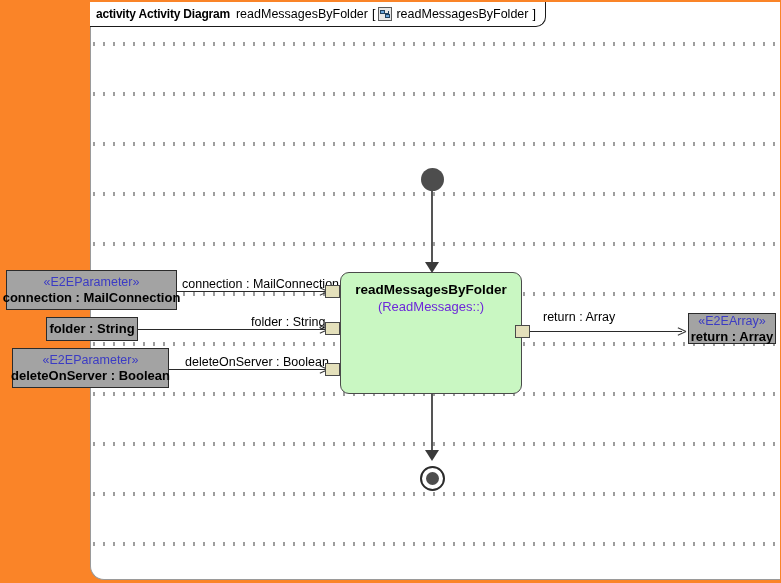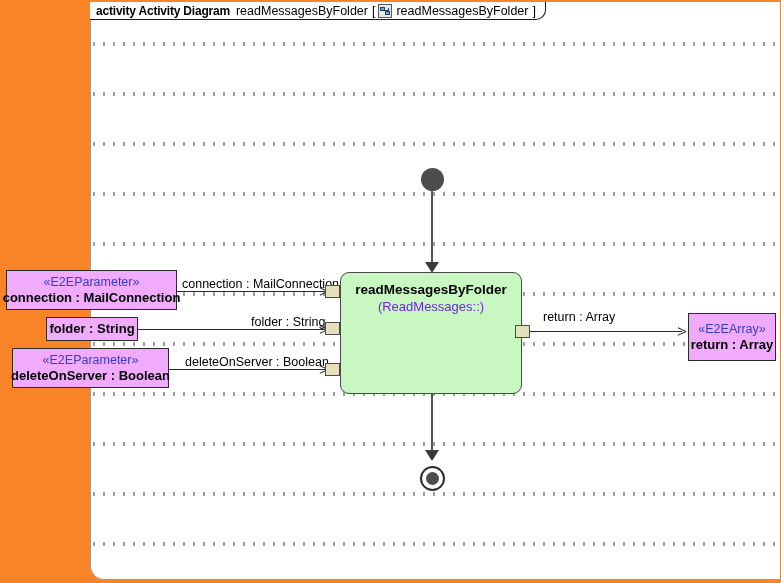--- a/index.html
+++ b/index.html
@@ -40,21 +40,21 @@
     background-size: 50px 10px, 10px 50px;
     background-position: 8px 17px, 8px 17px;
     opacity: 0.85;
   }
 
   
   .title-tab {
     position: absolute;
     left: 90px;
     top: 2px;
-    height: 18px;
+    height: 25px;
     background: #ffffff;
     border: 1px solid #1a1a1a;
     border-left: none;
     border-top: none;
     border-bottom-right-radius: 10px;
     display: flex;
     align-items: center;
     padding: 0 9px 0 6px;
     box-sizing: border-box;
     white-space: nowrap;
@@ -111,21 +111,21 @@
   .tab-icon .ic-v {
     position: absolute;
     left: 9px; top: 3px;
     width: 1px; height: 5px;
     background: #21415f;
   }
 
   
   .param-box {
     position: absolute;
-    background: #f0abfc;
+    background: #a3a3a3;
     border: 1px solid #2b2b2b;
     box-sizing: border-box;
     display: flex;
     flex-direction: column;
     align-items: center;
     justify-content: center;
     z-index: 5;
   }
   .stereo {
     font-size: 12.5px;
@@ -310,18 +310,18 @@
   </div>
   <div class="edge-h" style="left:169px; top:369px; width:158px;"></div>
   <div class="arrow-r" style="left:328px; top:369px;"></div>
   <div class="edge-label" style="left:185px; top:355px;">deleteOnServer : Boolean</div>
   <div class="pin" style="left:325px; top:363px;"></div>
 
   <div class="pin" style="left:515px; top:325px;"></div>
   <div class="edge-h" style="left:530px; top:331px; width:152px;"></div>
   <div class="arrow-r" style="left:686px; top:331px;"></div>
   <div class="edge-label" style="left:543px; top:310px;">return : Array</div>
-  <div class="param-box" style="left:688px; top:313px; width:88px; height:48px;">
+  <div class="param-box" style="left:688px; top:313px; width:88px; height:31px;">
     <span class="stereo">«E2EArray»</span>
     <span class="pname">return : Array</span>
   </div>
 
 </div>
 
 </body></html>

